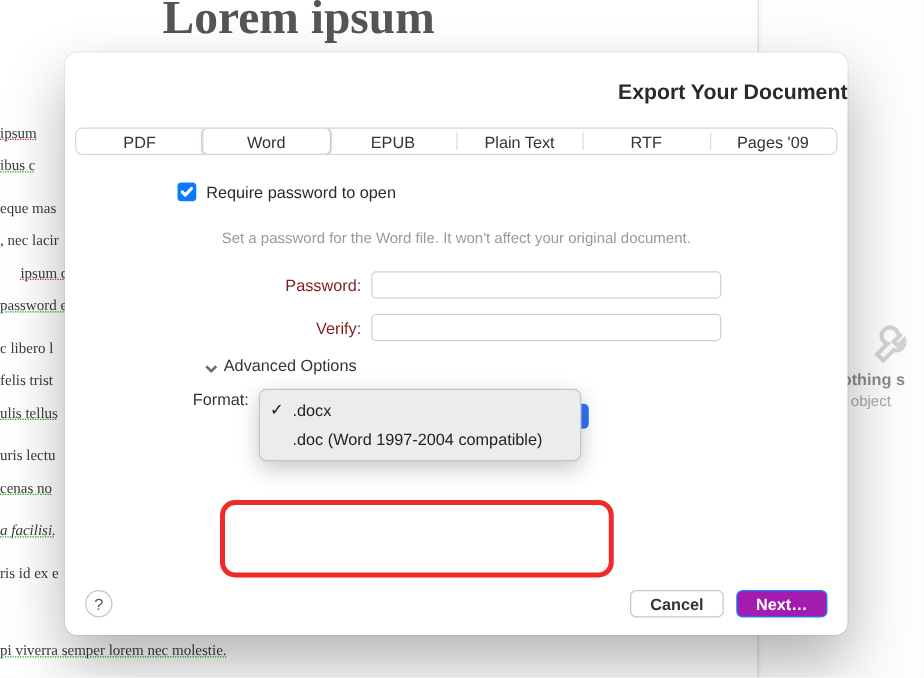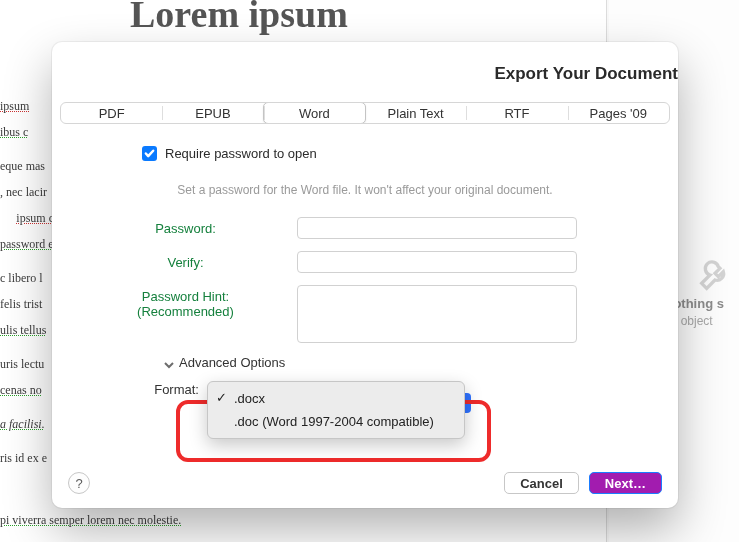--- a/index.html
+++ b/index.html
@@ -92,21 +92,21 @@
   .cbox-row { display:flex; align-items:center; gap:8px; margin-left:60px; }
   .cbox {
     width:15px; height:15px; border-radius:3px; background:#0a7aff;
     display:inline-flex; align-items:center; justify-content:center;
   }
   .cbox svg { width:11px; height:11px; stroke:#fff; stroke-width:2.7; fill:none; stroke-linecap:round; stroke-linejoin:round;}
   .cbox-label { font-size:13px; color:#2b2b2b; }
   .hint { text-align:center; font-size:12px; color:#9a9a9a; margin-top:22px; }
   .form { margin-top:20px; }
   .row { display:flex; align-items:flex-start; margin-bottom:12px; }
-  .lbl { width:215px; text-align:center; color:#15803d; font-size:13px; padding-top:4px; padding-right:8px;}
+  .lbl { width:215px; text-align:right; color:#7f1d1d; font-size:13px; padding-top:4px; padding-right:8px;}
   .lbl .sub { display:block; }
   .inp { width:280px; height:22px; border:1px solid #d1d1d1; border-radius:4px; background:#fff; }
   .ta  { width:280px; height:58px; border:1px solid #d1d1d1; border-radius:4px; background:#fff; resize:none;}
   .adv-row { margin-top:10px; margin-left:82px; display:flex; align-items:center; gap:5px; color:#333; font-size:13px;}
   .chevron { width:10px; height:10px; }
   .chevron svg{width:10px;height:10px; stroke:#6d6d6d; stroke-width:2; fill:none;}
   .fmt-row { display:flex; align-items:center; margin-top:12px; }
   .fmt-lbl { width:125px; text-align:right; padding-right:8px; font-size:13px; color:#333;}
   
   .dropdown-open {
@@ -187,22 +187,22 @@
   </div>
   <div class="nothing">Nothing s</div>
   <div class="nothing2">an object</div>
 </div>
 
 <div class="modal">
   <h1>Export Your Document</h1>
 
   <div class="seg" id="seg">
       <div class="opt">PDF</div>
+      <div class="opt active">Word</div>
       <div class="opt">EPUB</div>
-      <div class="opt active">Word</div>
       <div class="opt">Plain Text</div>
       <div class="opt">RTF</div>
       <div class="opt">Pages '09</div>
     </div>
 
   <div class="inner">
     <div class="cbox-row">
       <span class="cbox">
         <svg viewBox="0 0 12 12">
             <path d="M2 6l2.6 2.8L10 3"></path>
@@ -215,27 +215,20 @@
 
     <div class="form">
       <div class="row">
         <div class="lbl">Password:</div>
         <input class="inp" type="password" style="">
       </div>
       <div class="row">
         <div class="lbl">Verify:</div>
         <input class="inp" type="password" style="">
       </div>
-      <div class="row">
-        <div class="lbl">
-          <span>Password Hint:</span>
-          <span class="sub">(Recommended)</span>
-        </div>
-        <textarea class="ta" style=""></textarea>
-      </div>
     </div>
 
     <div class="adv-row">
       <span class="chevron">
         <svg viewBox="0 0 10 10">
             <path d="M1 3l4 4 4-4"></path>
           </svg>
       </span>
       <span>Advanced Options</span>
     </div>

